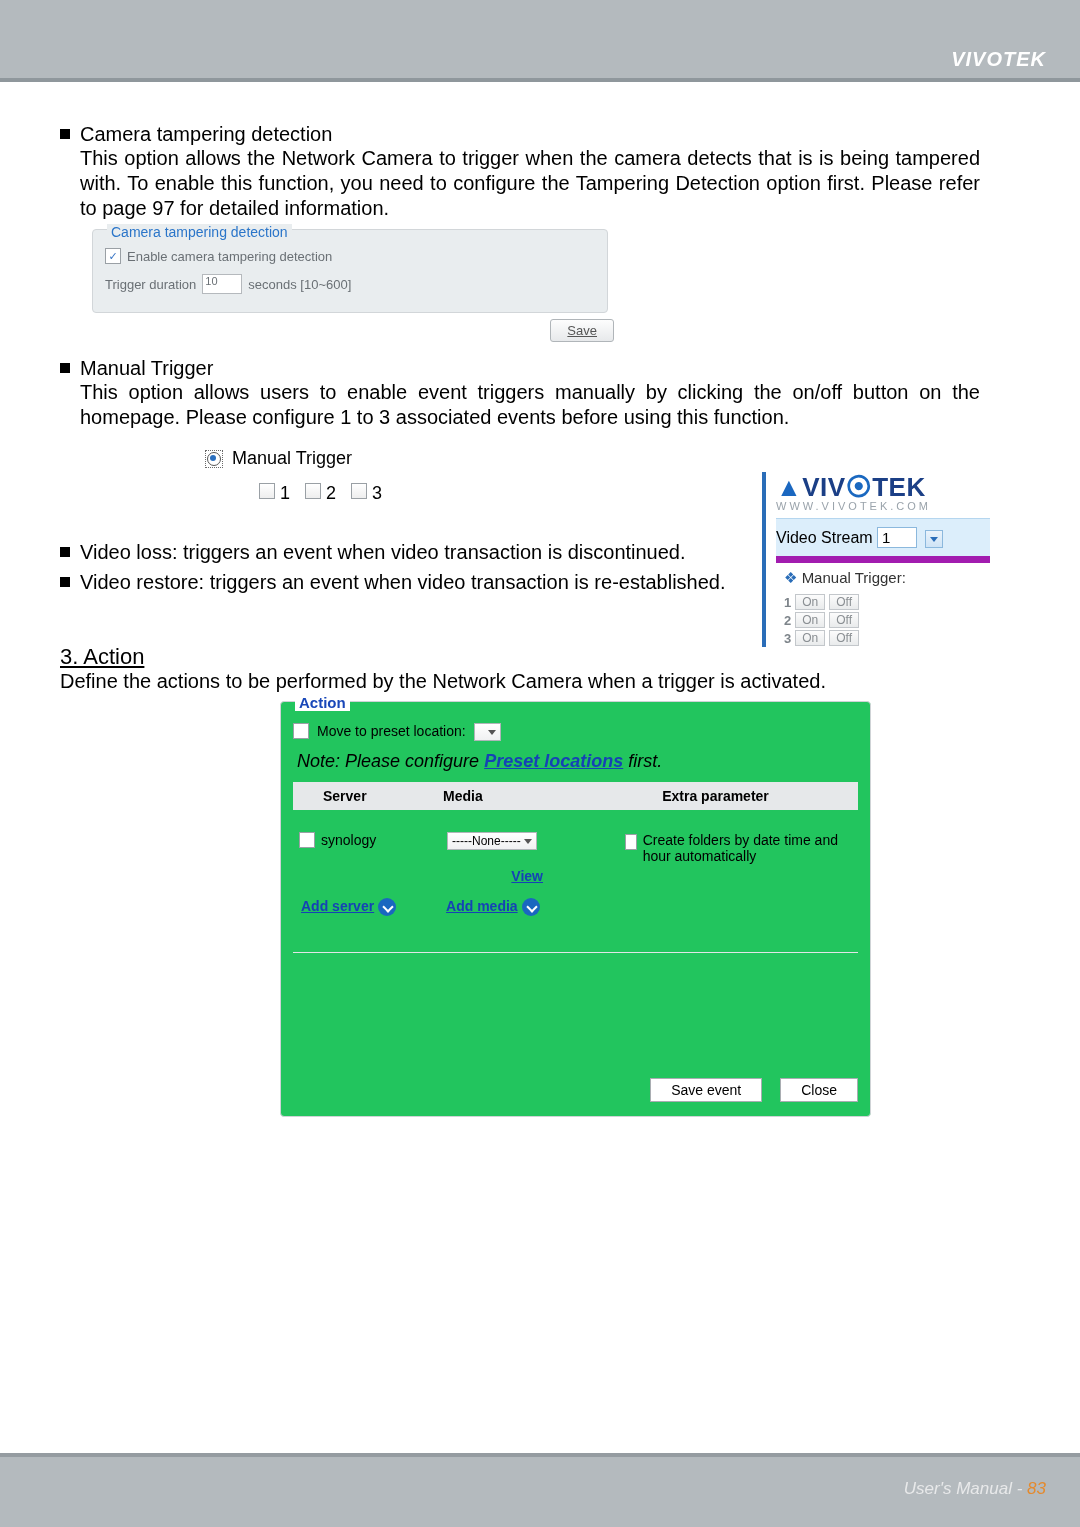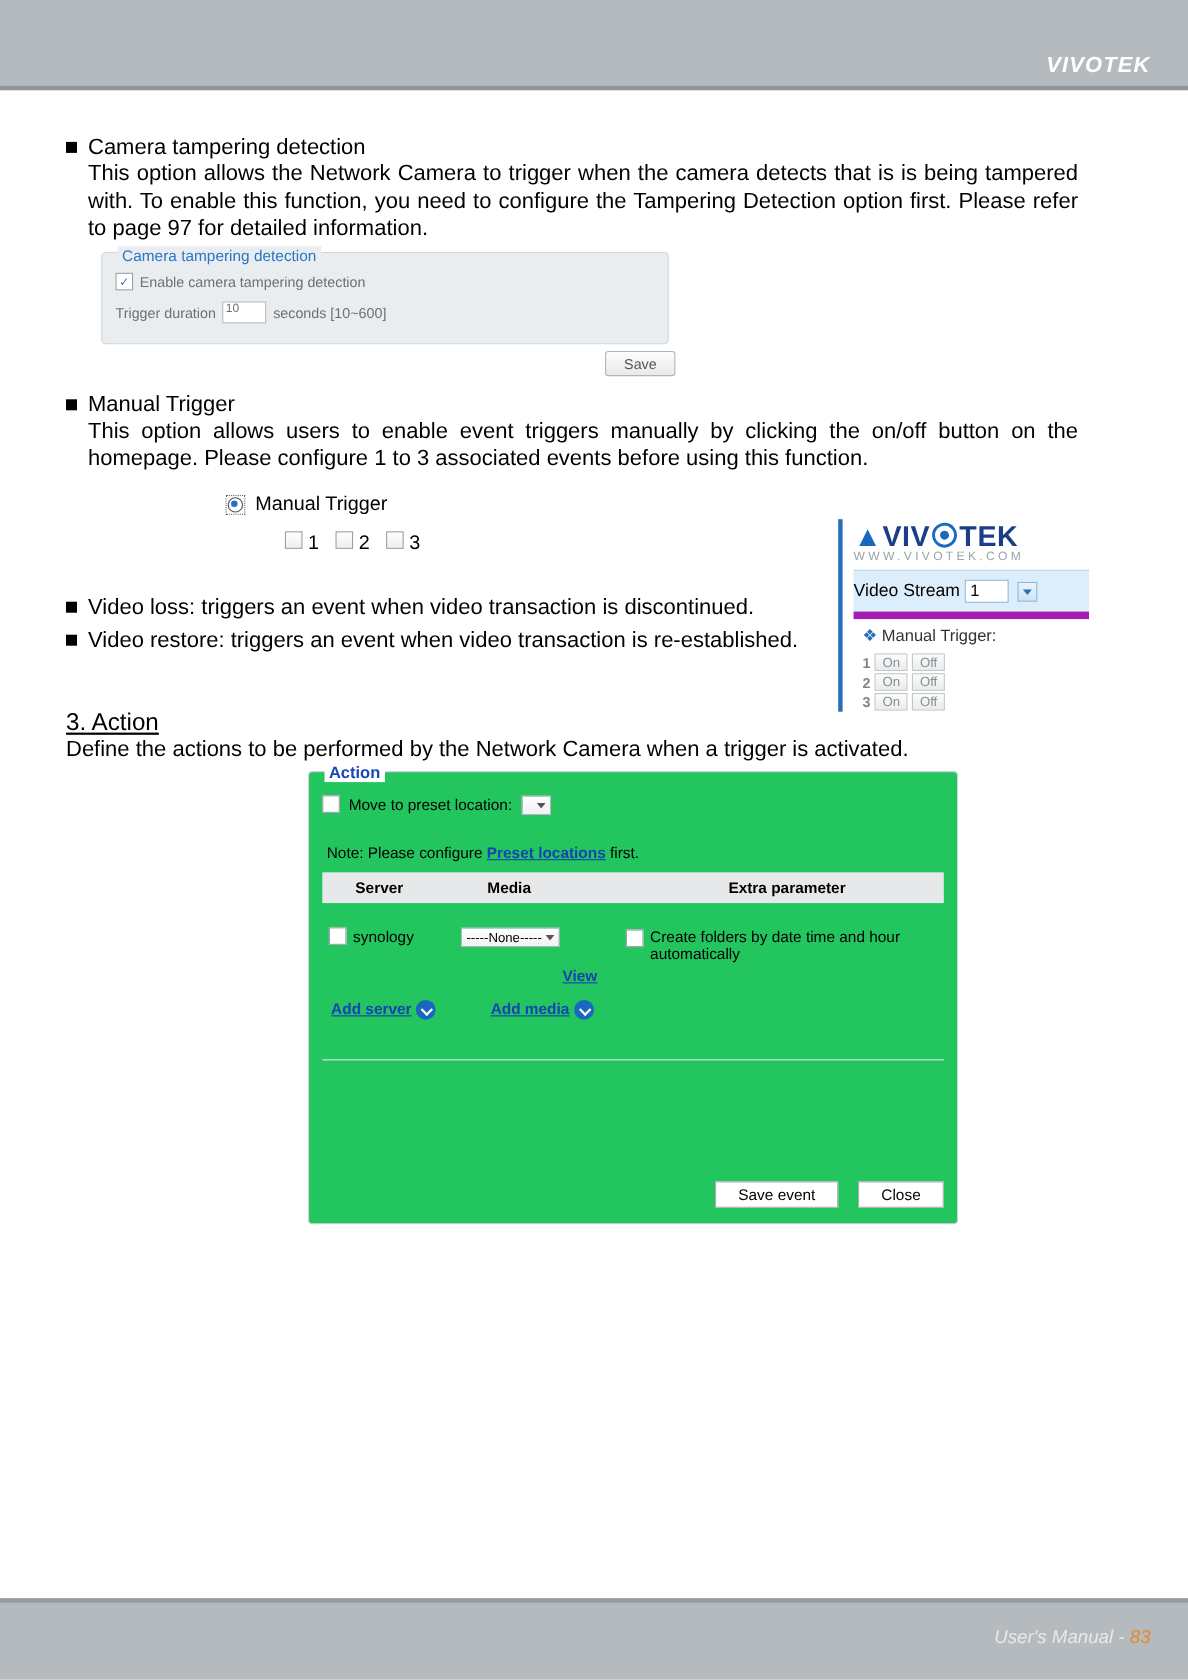--- a/index.html
+++ b/index.html
@@ -62,21 +62,21 @@
   .cb {
     width:14px; height:14px; border:1px solid #9aa0a5; background:#fff; display:inline-flex; align-items:center; justify-content:center;
     font-size:11px; color:#3573c4;
   }
   .num-input {
     width:34px; height:18px; border:1px solid #b5b9bd; background:#fff; font-size:11px; text-align:left; padding:0 2px; display:inline-block;
   }
   .save-row { text-align:right; margin:6px 34px 0 0;}
   .btn {
     display:inline-block; border:1px solid #b0b5b9; background:linear-gradient(#fdfdfd,#e7e9eb);
-    font-size:13px; color:#555; padding:3px 16px; border-radius:3px;
+    font-size:13px; color:#555; padding:3px 16px; border-radius:3px;text-decoration:underline;
   }
   .spacer-sm { height:14px; }
   .manual-trigger-box {
     margin: 18px 0 10px 145px;
     font-size: 18px;
   }
   .radio-outline {
     display:inline-block; width:16px; height:16px; border:1px dotted #6a6a6a; vertical-align:middle;
     position:relative; margin-right:4px;
   }
@@ -133,49 +133,49 @@
     margin: 8px 0 0 220px;
     width: 565px;
     border: 1px solid #cfd3d6;
     border-radius: 4px;
     background:#22c55e;
     padding: 10px 12px 0 12px;
     font-size: 14px;
     position:relative;
   }
   .action-title { color:#1947b8; font-weight:bold; font-size:15px; position:relative; top:-18px; left:2px; background:#fff; padding:0 4px; display:inline-block;}
-  .note-row { font-size:14px; margin:26px 0 10px 4px;}
+  .note-row { font-size:18px; margin:10px 0 10px 4px;font-style:italic;}
   .link { color:#1542b5; text-decoration:underline; font-weight:bold;}
   .table-head {
     background:#e6e8ea; display:flex; font-weight:bold; font-size:14px;
   }
   .table-head div { padding:6px 0; }
   .th-server { width:120px; padding-left:30px !important;}
   .th-media { width:130px; text-align:left;}
   .th-extra { flex:1; text-align:center;}
   .table-body{ min-height:120px; padding-top:22px; border-bottom:1px solid #e2e5e7;}
-  .body-row { display:flex; align-items:flex-start;}
+  .body-row { display:flex; align-items:flex-start;gap:28px;}
   .srv-cell{ width:120px; display:flex; align-items:center; gap:6px; padding-left:6px;}
   .media-cell{ width:130px; display:flex; align-items:center; gap:4px;}
   .extra-cell{ flex:1; display:flex; gap:6px; align-items:flex-start; padding-left:20px;}
   .sel-box{ border:1px solid #b0b5b9; background:linear-gradient(#fff,#f0f1f2); font-size:12px; padding:1px 4px; position:relative; display:inline-flex; align-items:center; gap:3px;}
   .sel-tri{ width:0; height:0; border-left:4px solid transparent; border-right:4px solid transparent; border-top:5px solid #555;}
   .view-link{ text-align:right; margin:4px 6px 0 0;}
   .bottom-links{ display:flex; gap:40px; margin:14px 0 6px 8px; align-items:center; }
   .plus-icon{
     display:inline-block; width:18px; height:18px; border-radius:50%;
     background:#1a67c0; vertical-align:middle; position:relative; margin-right:10px;
     box-sizing:border-box;
   }
   .plus-icon::before{
     content:""; position:absolute; width:6px; height:6px; border-left:2px solid #fff; border-bottom:2px solid #fff;
     top:5px; left:6px; transform:rotate(-45deg);
   }
   .action-footer{ text-align:right; padding:10px 0 14px 0; display:flex; justify-content:flex-end; gap:18px;}
-  .btn2{ border:1px solid #a9adb2; background:#fff; padding:3px 20px; font-size:14px;}
+  .btn2{ border:1px solid #a9adb2; background:#fff; padding:3px 20px; font-size:14px;margin-top:15px;}
   .footer{
     position:absolute; bottom:28px; right:34px;
     color:#e8e9ea; font-style:italic; font-size:17px;
   }
   .footer .pg{ color:#e48a2e; font-style:italic;}
   .bottom-band{
     position:absolute; bottom:0; left:0; right:0; height:70px; background:#b4babe;
     border-top: 4px solid #959ca1;
   }
 </style>

